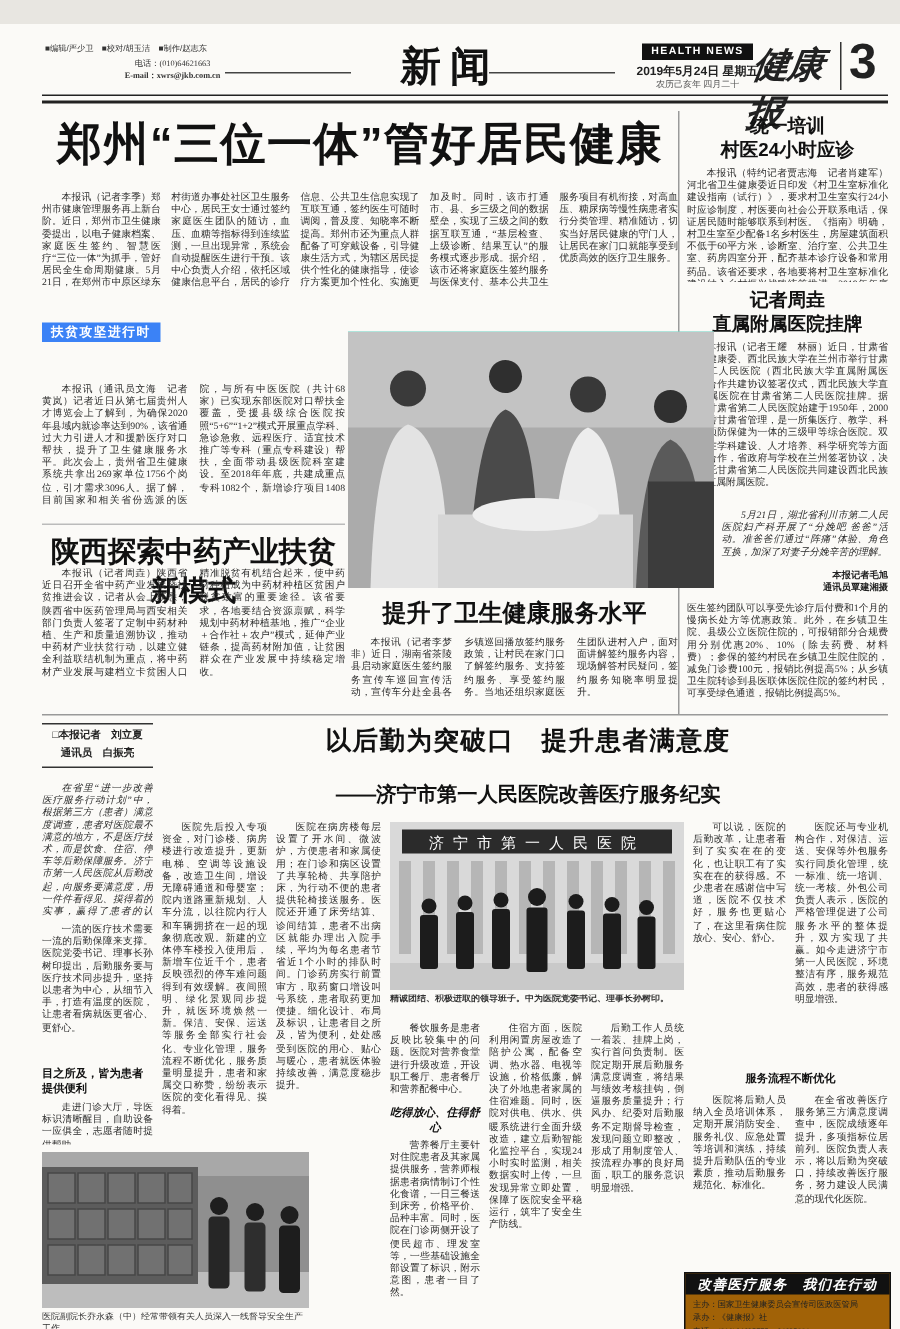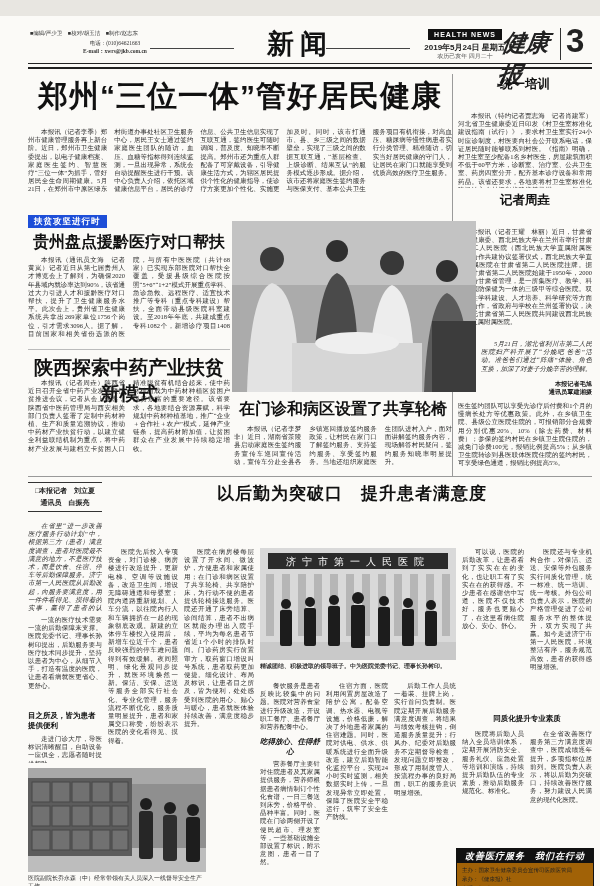--- a/index.html
+++ b/index.html
@@ -14,21 +14,21 @@
   .rule{background:#444;}
   .body-txt{font-size:6.5px;line-height:8.2px;text-align:justify;overflow:hidden;color:#2b2b2b;}
   .indent{text-indent:13px;}
   .cols2{column-count:2;column-gap:8px;}
   .cols3{column-count:3;column-gap:8px;}
   .cols5{column-count:5;column-gap:7px;}
   .headline{font-family:"Liberation Sans","DejaVu Sans",sans-serif;font-weight:bold;color:#111;}
   .italic{font-style:italic;}
   .photo{background:#5eead4;overflow:hidden;}
   .caption{font-size:6px;line-height:7.5px;color:#333;overflow:hidden;}
-  .banner{background:#1d4ed8;color:#fff;font-weight:bold;font-size:8.5px;line-height:13px;padding:0 6px;letter-spacing:1px;}
+  .banner{background:#3b82f6;color:#fff;font-weight:bold;font-size:8.5px;line-height:13px;padding:0 6px;letter-spacing:1px;}
   .subhead{font-weight:bold;font-size:7.5px;line-height:10px;color:#111;font-family:"Liberation Sans","DejaVu Sans",sans-serif;}
   .smalltop{font-size:5.5px;line-height:8px;color:#333;}
   .promo-wrap{border:1px solid #111;background:#a16207;}
   .promo-head{background:#111;color:#fff;font-style:italic;font-weight:bold;font-size:9px;line-height:14px;text-align:center;letter-spacing:1px;}
   .promo-body{font-size:5.5px;line-height:9px;padding:3px 5px;color:#222;}
   svg{display:block;}
 </style>
 </head>
 <body>
 
@@ -50,21 +50,20 @@
   <div class="abs sans bold" style="left:566px;top:6px;font-size:33px;">3</div>
 
   <div class="abs" style="left:28px;top:47px;width:564px;height:3px;border-top:1px solid #222;border-bottom:2px solid #222;"></div>
 
   <div class="abs" style="left:452px;top:58px;width:1px;height:402px;background:#9a9a9a;"></div>
 
   <div class="abs headline center" style="left:28px;top:60px;width:424px;font-size:30px;letter-spacing:1px;">郑州“三位一体”管好居民健康</div>
   <div class="abs body-txt cols5 indent" style="left:28px;top:112px;width:424px;height:84px;">本报讯（记者李季）郑州市健康管理服务再上新台阶。近日，郑州市卫生健康委提出，以电子健康档案、家庭医生签约、智慧医疗“三位一体”为抓手，管好居民全生命周期健康。5月21日，在郑州市中原区绿东村街道办事处社区卫生服务中心，居民王女士通过签约家庭医生团队的随访，血压、血糖等指标得到连续监测，一旦出现异常，系统会自动提醒医生进行干预。该中心负责人介绍，依托区域健康信息平台，居民的诊疗信息、公共卫生信息实现了互联互通，签约医生可随时调阅，普及度、知晓率不断提高。郑州市还为重点人群配备了可穿戴设备，引导健康生活方式，为辖区居民提供个性化的健康指导，使诊疗方案更加个性化、实施更加及时。同时，该市打通市、县、乡三级之间的数据壁垒，实现了三级之间的数据互联互通，“基层检查、上级诊断、结果互认”的服务模式逐步形成。据介绍，该市还将家庭医生签约服务与医保支付、基本公共卫生服务项目有机衔接，对高血压、糖尿病等慢性病患者实行分类管理、精准随访，切实当好居民健康的守门人，让居民在家门口就能享受到优质高效的医疗卫生服务。</div>
 
   <div class="abs banner sans" style="left:28px;top:199px;">扶贫攻坚进行时</div>
-  <div class="abs headline center" style="left:28px;top:216px;width:202px;font-size:16px;">贵州盘点援黔医疗对口帮扶</div>
   <div class="abs body-txt cols2 indent" style="left:28px;top:240px;width:202px;height:90px;">本报讯（通讯员文海　记者黄岚）记者近日从第七届贵州人才博览会上了解到，为确保2020年县域内就诊率达到90%，该省通过大力引进人才和援黔医疗对口帮扶，提升了卫生健康服务水平。此次会上，贵州省卫生健康系统共拿出269家单位1756个岗位，引才需求3096人。据了解，目前国家和相关省份选派的医院，与所有中医医院（共计68家）已实现东部医院对口帮扶全覆盖，受援县级综合医院按照“5+6”“1+2”模式开展重点学科、急诊急救、远程医疗、适宜技术推广等专科（重点专科建设）帮扶，全面带动县级医院科室建设。至2018年年底，共建成重点专科1082个，新增诊疗项目1408项，64名院士、1116名核心专家加入医疗帮扶队伍。</div>
 
   <div class="abs" style="left:28px;top:333px;width:202px;height:1px;background:#bbb;"></div>
 
   <div class="abs headline center" style="left:28px;top:339px;width:202px;font-size:19px;">陕西探索中药产业扶贫新模式</div>
   <div class="abs body-txt cols2 indent" style="left:28px;top:363px;width:202px;height:90px;">本报讯（记者周垚）陕西省近日召开全省中药产业发展暨扶贫推进会议，记者从会上获悉，陕西省中医药管理局与西安相关部门负责人签署了定制中药材种植、生产和质量追溯协议，推动中药材产业扶贫行动，以建立健全利益联结机制为重点，将中药材产业发展与建档立卡贫困人口精准脱贫有机结合起来，使中药材种植成为中药材种植区贫困户脱贫致富的重要途径。该省要求，各地要结合资源禀赋，科学规划中药材种植基地，推广“企业＋合作社＋农户”模式，延伸产业链条，提高药材附加值，让贫困群众在产业发展中持续稳定增收。</div>
 
   <div class="abs photo" style="left:232px;top:205px;width:244px;height:171px;z-index:2;">
     <svg width="244" height="171" viewBox="0 0 244 171" preserveAspectRatio="none">
       <rect width="244" height="171" fill="#ababab"></rect>
@@ -76,49 +75,52 @@
       <circle cx="160" cy="42" r="12" fill="#383838"></circle>
       <path d="M135 171 Q140 72 160 64 Q184 74 182 171 Z" fill="#ededed"></path>
       <circle cx="215" cy="50" r="11" fill="#303030"></circle>
       <path d="M192 171 Q196 80 215 72 Q238 82 236 171 Z" fill="#5a5a5a"></path>
       <rect x="60" y="122" width="130" height="49" fill="#d6d6d6"></rect>
       <ellipse cx="125" cy="122" rx="42" ry="11" fill="#efefef"></ellipse>
       <rect x="200" y="100" width="44" height="71" fill="#3c3c3c"></rect>
     </svg>
   </div>
 
-  <div class="abs headline center" style="left:234px;top:383px;width:218px;font-size:16px;">在门诊和病区设置了共享轮椅</div>
+  <div class="abs headline center" style="left:234px;top:383px;width:218px;font-size:16px;">提升了卫生健康服务水平</div>
   <div class="abs body-txt cols3 indent" style="left:234px;top:409px;width:218px;height:44px;">本报讯（记者李梦非）近日，湖南省茶陵县启动家庭医生签约服务宣传车巡回宣传活动，宣传车分赴全县各乡镇巡回播放签约服务政策，让村民在家门口了解签约服务、支持签约服务、享受签约服务。当地还组织家庭医生团队进村入户，面对面讲解签约服务内容，现场解答村民疑问，签约服务知晓率明显提升。</div>
 
   <div class="abs headline center" style="left:458px;top:60px;width:134px;font-size:12.5px;line-height:16px;">
     <div>统一培训</div>
+    <div>村医24小时应诊</div>
   </div>
   <div class="abs body-txt indent" style="left:458px;top:96px;width:134px;height:76px;">本报讯（特约记者贾志海　记者肖建军）河北省卫生健康委近日印发《村卫生室标准化建设指南（试行）》，要求村卫生室实行24小时应诊制度，村医要向社会公开联系电话，保证居民随时能够联系到村医。《指南》明确，村卫生室至少配备1名乡村医生，房屋建筑面积不低于60平方米，诊断室、治疗室、公共卫生室、药房四室分开，配齐基本诊疗设备和常用药品。该省还要求，各地要将村卫生室标准化建设纳入乡村振兴战略统筹推进，2019年年底前完成改造提升任务，切实筑牢农村医疗卫生服务网底。</div>
 
   <div class="abs headline center" style="left:458px;top:176px;width:134px;font-size:12.5px;line-height:16px;">
     <div>记者周垚</div>
+    <div>直属附属医院挂牌</div>
   </div>
   <div class="abs body-txt indent" style="left:458px;top:212px;width:134px;height:106px;">本报讯（记者王耀　林丽）近日，甘肃省卫生健康委、西北民族大学在兰州市举行甘肃省第二人民医院（西北民族大学直属附属医院）合作共建协议签署仪式，西北民族大学直属附属医院在甘肃省第二人民医院挂牌。据悉，甘肃省第二人民医院始建于1950年，2000年划转甘肃省管理，是一所集医疗、教学、科研、预防保健为一体的三级甲等综合医院。双方将在学科建设、人才培养、科学研究等方面深度合作，省政府与学校在兰州签署协议，决定依托甘肃省第二人民医院共同建设西北民族大学直属附属医院。</div>
 
   <div class="abs" style="left:481px;top:324px;width:111px;">
     <div class="body-txt italic indent" style="width:111px;height:40px;">5月21日，湖北省利川市第二人民医院妇产科开展了“分娩吧 爸爸”活动。准爸爸们通过“阵痛”体验、角色互换，加深了对妻子分娩辛苦的理解。</div>
     <div class="right bold" style="font-size:6.2px;line-height:8px;">本报记者毛旭</div>
     <div class="right bold" style="font-size:6.2px;line-height:8px;">通讯员覃建湘摄</div>
   </div>
 
   <div class="abs body-txt" style="left:458px;top:386px;width:134px;height:70px;">医生签约团队可以享受先诊疗后付费和1个月的慢病长处方等优惠政策。此外，在乡镇卫生院、县级公立医院住院的，可报销部分合规费用分别优惠20%、10%（除去药费、材料费）；参保的签约村民在乡镇卫生院住院的，减免门诊费100元，报销比例提高5%；从乡镇卫生院转诊到县医联体医院住院的签约村民，可享受绿色通道，报销比例提高5%。</div>
 
   <div class="abs" style="left:28px;top:460px;width:564px;height:1px;background:#999;"></div>
 
   <div class="abs center sans bold" style="left:28px;top:466px;width:74px;border-top:1px solid #333;border-bottom:1px solid #333;font-size:7px;line-height:12px;padding:2px 0;">
     <div>□本报记者　刘立夏</div>
     <div>通讯员　白振亮</div>
   </div>
 
   <div class="abs headline center" style="left:112px;top:466px;width:480px;font-size:17px;letter-spacing:1px;">以后勤为突破口　提升患者满意度</div>
+  <div class="abs headline center" style="left:112px;top:505px;width:480px;font-size:13.5px;">——济宁市第一人民医院改善医疗服务纪实</div>
 
   <div class="abs body-txt italic indent" style="left:28px;top:506px;width:74px;height:90px;">在省里“进一步改善医疗服务行动计划”中，根据第三方（患者）满意度调查，患者对医院最不满意的地方，不是医疗技术，而是饮食、住宿、停车等后勤保障服务。济宁市第一人民医院从后勤改起，向服务要满意度，用一件件看得见、摸得着的实事，赢得了患者的认可。</div>
 
   <div class="abs body-txt indent" style="left:28px;top:600px;width:74px;height:92px;">一流的医疗技术需要一流的后勤保障来支撑。医院党委书记、理事长孙树印提出，后勤服务要与医疗技术同步提升，坚持以患者为中心，从细节入手，打造有温度的医院，让患者看病就医更省心、更舒心。</div>
   <div class="abs subhead" style="left:28px;top:695px;width:74px;height:21px;">目之所及，皆为患者提供便利</div>
   <div class="abs body-txt indent" style="left:28px;top:719px;width:74px;height:28px;">走进门诊大厅，导医标识清晰醒目，自助设备一应俱全，志愿者随时提供帮助。</div>
 
   <div class="abs photo" style="left:28px;top:752px;width:178px;height:104px;">
     <svg width="178" height="104" viewBox="0 0 178 104" preserveAspectRatio="none">
       <rect width="178" height="104" fill="#8f8f8f"></rect>
@@ -197,21 +199,21 @@
   </div>
   <div class="abs caption bold" style="left:260px;top:647px;width:196px;height:14px;">精诚团结、积极进取的领导班子。中为医院党委书记、理事长孙树印。</div>
 
   <div class="abs body-txt indent" style="left:260px;top:666px;width:60px;height:52px;">餐饮服务是患者反映比较集中的问题。医院对营养食堂进行升级改造，开设职工餐厅、患者餐厅和营养配餐中心。</div>
   <div class="abs subhead center" style="left:260px;top:721px;width:60px;height:20px;font-style:italic;">吃得放心、住得舒心</div>
   <div class="abs body-txt indent" style="left:260px;top:744px;width:60px;height:108px;">营养餐厅主要针对住院患者及其家属提供服务，营养师根据患者病情制订个性化食谱，一日三餐送到床旁，价格平价、品种丰富。同时，医院在门诊两侧开设了便民超市、理发室等，一些基础设施全部设置了标识，附示意图，患者一目了然。</div>
   <div class="abs body-txt indent" style="left:326px;top:666px;width:62px;height:186px;">住宿方面，医院利用闲置房屋改造了陪护公寓，配备空调、热水器、电视等设施，价格低廉，解决了外地患者家属的住宿难题。同时，医院对供电、供水、供暖系统进行全面升级改造，建立后勤智能化监控平台，实现24小时实时监测，相关数据实时上传，一旦发现异常立即处置，保障了医院安全平稳运行，筑牢了安全生产防线。</div>
   <div class="abs body-txt indent" style="left:394px;top:666px;width:62px;height:186px;">后勤工作人员统一着装、挂牌上岗，实行首问负责制。医院定期开展后勤服务满意度调查，将结果与绩效考核挂钩，倒逼服务质量提升；行风办、纪委对后勤服务不定期督导检查，发现问题立即整改，形成了用制度管人、按流程办事的良好局面，职工的服务意识明显增强。</div>
 
   <div class="abs body-txt indent" style="left:462px;top:532px;width:62px;height:162px;">可以说，医院的后勤改革，让患者看到了实实在在的变化，也让职工有了实实在在的获得感。不少患者在感谢信中写道，医院不仅技术好，服务也更贴心了，在这里看病住院放心、安心、舒心。</div>
-  <div class="abs subhead center" style="left:462px;top:698px;width:130px;height:11px;">同质化提升专业素质</div>
+  <div class="abs subhead center" style="left:462px;top:698px;width:130px;height:11px;">服务流程不断优化</div>
   <div class="abs body-txt indent" style="left:462px;top:714px;width:62px;height:112px;">医院将后勤人员纳入全员培训体系，定期开展消防安全、服务礼仪、应急处置等培训和演练，持续提升后勤队伍的专业素质，推动后勤服务规范化、标准化。</div>
   <div class="abs body-txt indent" style="left:530px;top:532px;width:62px;height:162px;">医院还与专业机构合作，对保洁、运送、安保等外包服务实行同质化管理，统一标准、统一培训、统一考核。外包公司负责人表示，医院的严格管理促进了公司服务水平的整体提升，双方实现了共赢。如今走进济宁市第一人民医院，环境整洁有序，服务规范高效，患者的获得感明显增强。</div>
   <div class="abs body-txt indent" style="left:530px;top:714px;width:62px;height:112px;">在全省改善医疗服务第三方满意度调查中，医院成绩逐年提升，多项指标位居前列。医院负责人表示，将以后勤为突破口，持续改善医疗服务，努力建设人民满意的现代化医院。</div>
 
   <div class="abs promo-wrap" style="left:456px;top:832px;width:136px;height:46px;">
     <div class="promo-head">改善医疗服务　我们在行动</div>
     <div class="promo-body">
       <div>主办：国家卫生健康委员会宣传司医政医管局</div>
       <div>承办：《健康报》社</div>
       <div>电话：(010)64625775　64625981</div>

